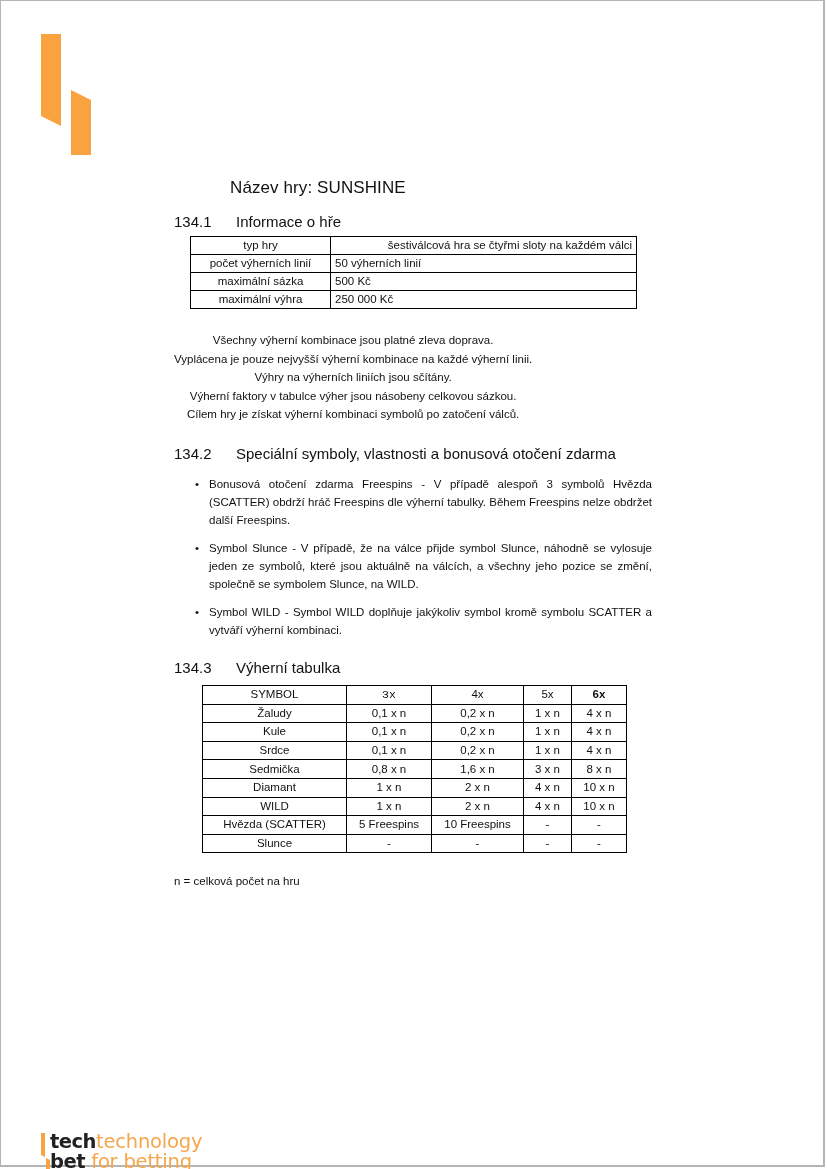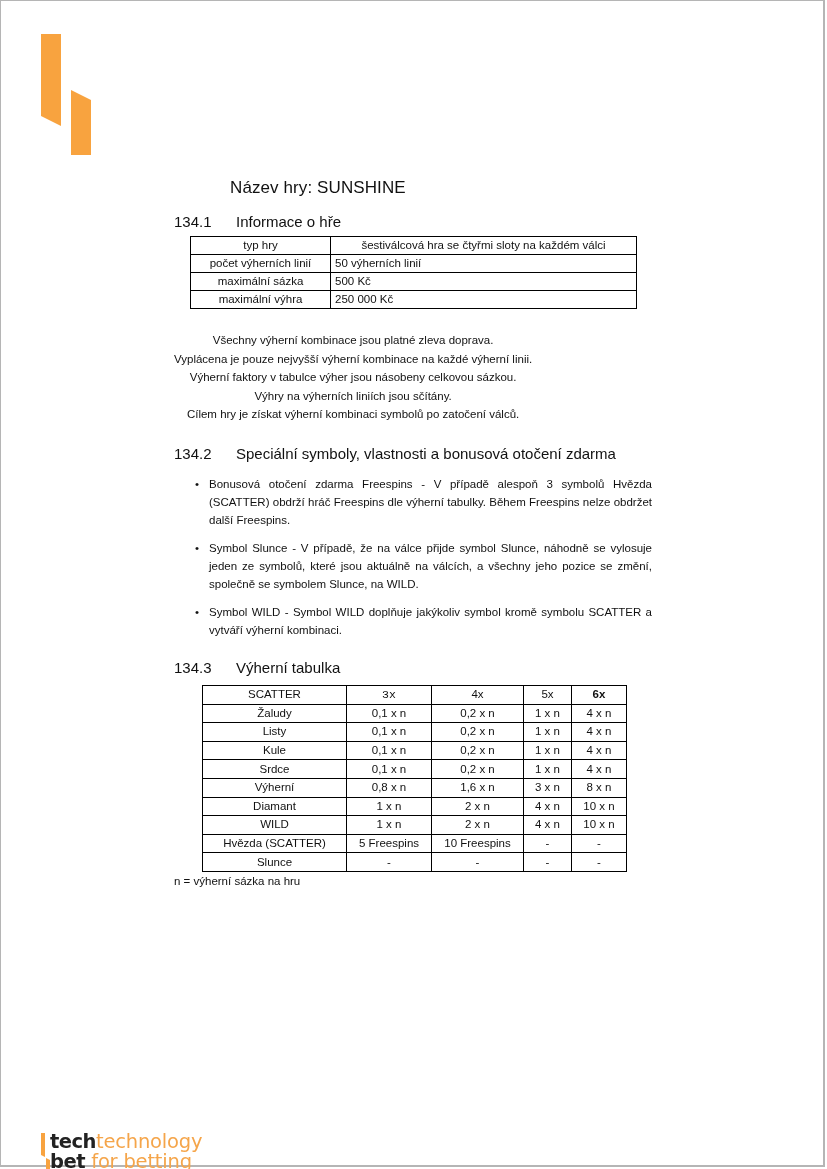--- a/index.html
+++ b/index.html
@@ -8,21 +8,21 @@
     .page { position: absolute; left: 0; top: 0; width: 825px; height: 1167px;
             border: 1px solid #b5b5b5; border-right-width: 2px; border-bottom-width: 2px; box-sizing: border-box; background: #fff; }
     .logo-top { position: absolute; left: 40px; top: 33px; width: 52px; height: 122px; }
     .title { position: absolute; left: 229px; top: 177px; font-size: 17px; letter-spacing: 0.1px; }
     .h2 { position: absolute; left: 173px; font-size: 15px; }
     .h2 .num { display: inline-block; width: 62px; }
     .info-table { position: absolute; left: 189px; top: 235px; border-collapse: collapse; font-size: 11.5px; }
     .info-table td { border: 1px solid #000; height: 17px; padding: 0 4px; line-height: 17px; }
     .info-table td.k { width: 131px; text-align: center; }
     .info-table td.v { width: 297px; text-align: left; }
-    .info-table td.v.left { text-align: center; }
+    .info-table td.v.left { text-align: right; }
     .para { position: absolute; left: 173px; top: 330px; font-size: 11.5px; line-height: 18.5px; }
     .para div { white-space: nowrap; text-align: center; }
     .bullets { position: absolute; left: 193px; top: 474px; width: 458px; font-size: 11.5px; line-height: 18px; }
     .bullet { position: relative; padding-left: 15px; text-align: justify; margin-bottom: 10px; }
     .bullet .dot { position: absolute; left: 1px; top: 0; }
     .pay-table { position: absolute; left: 201px; top: 684px; border-collapse: collapse; font-size: 11.5px; }
     .pay-table td { border: 1px solid #000; height: 17.6px; line-height: 17px; text-align: center; padding: 0; }
     .pay-table td.c0 { width: 143px; }
     .pay-table td.c1 { width: 84px; font-family: Liberation Mono, monospace; }
     .pay-table td.c2 { width: 91px; }
@@ -68,22 +68,22 @@
     <tr>
       <td class="k">maximální výhra</td>
       <td class="v">250 000 Kč</td>
     </tr>
   </tbody>
     </table>
 
   <div class="para">
     <div>Všechny výherní kombinace jsou platné zleva doprava.</div>
     <div>Vyplácena je pouze nejvyšší výherní kombinace na každé výherní linii.</div>
+    <div>Výhry na výherních liniích jsou sčítány.</div>
     <div>Výherní faktory v tabulce výher jsou násobeny celkovou sázkou.</div>
-    <div>Výhry na výherních liniích jsou sčítány.</div>
     <div>Cílem hry je získat výherní kombinaci symbolů po zatočení válců.</div>
   </div>
 
   <div class="h2" style="top:444px;">
     <span class="num">134.2</span><span>Speciální symboly, vlastnosti a bonusová otočení zdarma</span>
   </div>
 
   <div class="bullets">
     <div class="bullet">
       <span class="dot">•</span>
@@ -99,56 +99,49 @@
     </div>
   </div>
 
   <div class="h2" style="top:658px;">
     <span class="num">134.3</span><span>Výherní tabulka</span>
   </div>
 
   <table class="pay-table">
     <tbody>
         <tr>
-      <td class="c0">SCATTER</td>
+      <td class="c0">SYMBOL</td>
       <td class="c1">3x</td>
       <td class="c2">4x</td>
       <td class="c3">5x</td>
       <td class="c4">6x</td>
     </tr>
     <tr>
       <td>Žaludy</td>
-      <td>0,1 x n</td>
-      <td>0,2 x n</td>
-      <td>1 x n</td>
-      <td>4 x n</td>
-    </tr>
-    <tr>
-      <td>Listy</td>
       <td>0,1 x n</td>
       <td>0,2 x n</td>
       <td>1 x n</td>
       <td>4 x n</td>
     </tr>
     <tr>
       <td>Kule</td>
       <td>0,1 x n</td>
       <td>0,2 x n</td>
       <td>1 x n</td>
       <td>4 x n</td>
     </tr>
     <tr>
       <td>Srdce</td>
       <td>0,1 x n</td>
       <td>0,2 x n</td>
       <td>1 x n</td>
       <td>4 x n</td>
     </tr>
     <tr>
-      <td>Výherní</td>
+      <td>Sedmička</td>
       <td>0,8 x n</td>
       <td>1,6 x n</td>
       <td>3 x n</td>
       <td>8 x n</td>
     </tr>
     <tr>
       <td>Diamant</td>
       <td>1 x n</td>
       <td>2 x n</td>
       <td>4 x n</td>
@@ -171,21 +164,21 @@
     <tr>
       <td>Slunce</td>
       <td>-</td>
       <td>-</td>
       <td>-</td>
       <td>-</td>
     </tr>
   </tbody>
     </table>
 
-  <div class="note">n = výherní sázka na hru</div>
+  <div class="note">n = celková počet na hru</div>
 
   <div class="logo-bottom">
     <svg class="lb-bar" width="10" height="42" viewBox="0 0 10 42">
       <polygon points="0,0 4,0 4,24 0,22" fill="#f8a33f"></polygon>
       <polygon points="5,25 9,27 9,41 5,41" fill="#f8a33f"></polygon>
     </svg>
     <div class="lb-text">
       <div><span class="dark">tech</span><span class="orange">technology</span></div>
       <div><span class="dark">bet</span> <span class="orange">for betting</span></div>
     </div>

